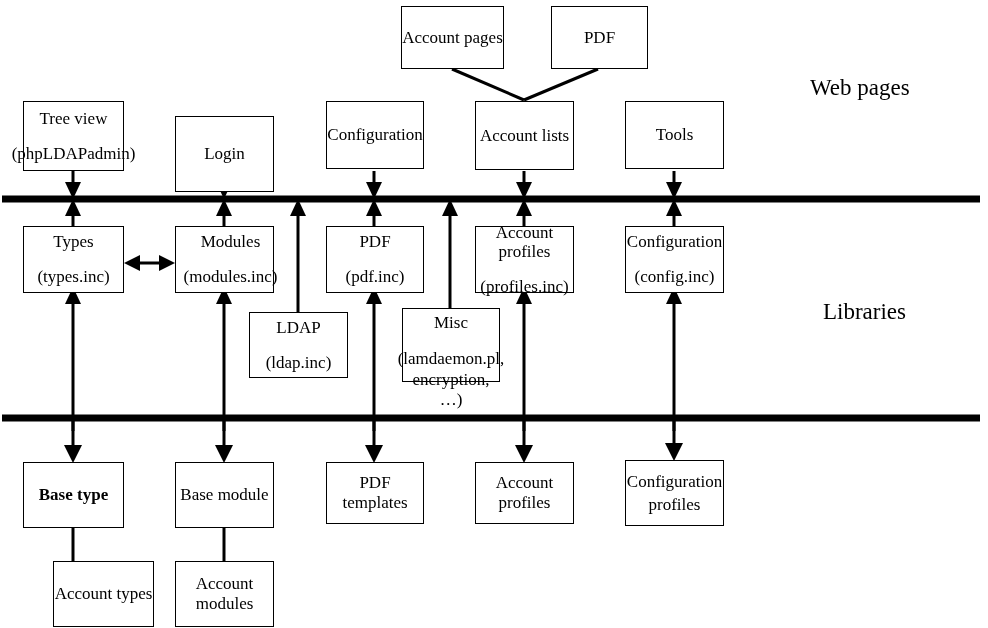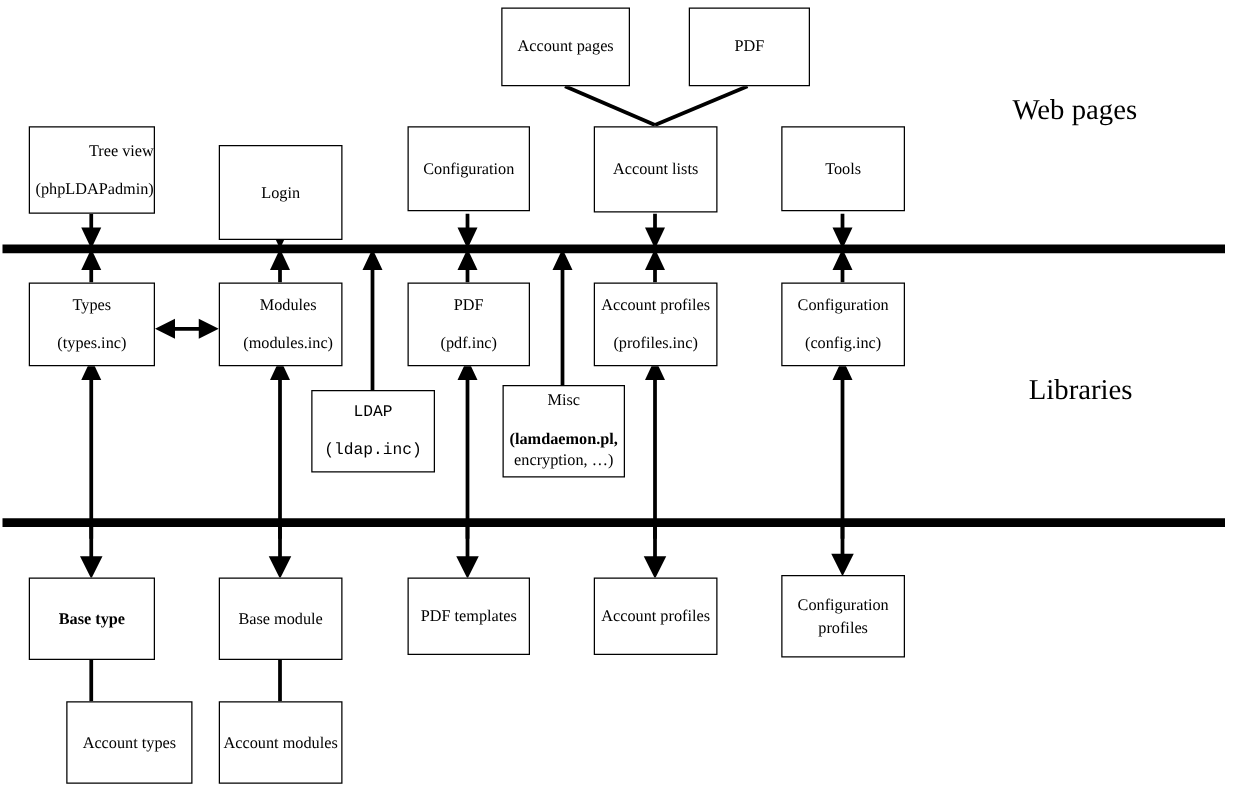--- a/index.html
+++ b/index.html
@@ -27,21 +27,21 @@
   .node {
     position: absolute;
     box-sizing: border-box;
     border: 1px solid #000000;
     background: #ffffff;
     display: flex;
     flex-direction: column;
     align-items: center;
     justify-content: center;
     text-align: center;
-    font-size: 13px;
+    font-size: 17px;
     line-height: 1.15;
     color: #000000;
     z-index: 3;
   }
   .node .line1 { display: block; }
   .node .line2 { display: block; margin-top: 15px; }
   .node.tight .line2 { margin-top: 3px; }
   .node.single .line1 { display: block; }
   .zone-label {
     position: absolute;
@@ -180,21 +180,21 @@
   </svg>
 
   <div class="node single" style="left:401px; top:6px; width:103px; height:63px;">
     <span class="line1">Account pages</span>
   </div>
 
   <div class="node single" style="left:551px; top:6px; width:97px; height:63px;">
     <span class="line1">PDF</span>
   </div>
 
-  <div class="node" style="left:23px; top:101px; width:101px; height:70px;align-items:flex-end;">
+  <div class="node" style="left:23px; top:101px; width:101px; height:70px;">
     <span class="line1">Tree view</span>
     <span class="line2">(phpLDAPadmin)</span>
   </div>
 
   <div class="node single" style="left:175px; top:116px; width:99px; height:76px;">
     <span class="line1">Login</span>
   </div>
 
   <div class="node single" style="left:326px; top:101px; width:98px; height:68px;">
     <span class="line1">Configuration</span>
@@ -226,28 +226,28 @@
   <div class="node" style="left:475px; top:226px; width:99px; height:67px;">
     <span class="line1">Account profiles</span>
     <span class="line2">(profiles.inc)</span>
   </div>
 
   <div class="node" style="left:625px; top:226px; width:99px; height:67px;">
     <span class="line1">Configuration</span>
     <span class="line2">(config.inc)</span>
   </div>
 
-  <div class="node" style="left:249px; top:312px; width:99px; height:66px;font-family:Liberation Mono, monospace;">
+  <div class="node" style="left:249px; top:312px; width:99px; height:66px;">
     <span class="line1">LDAP</span>
     <span class="line2">(ldap.inc)</span>
   </div>
 
   <div class="node tight" style="left:402px; top:308px; width:98px; height:74px; justify-content:flex-start; padding-top:4px;">
     <span class="line1">Misc</span>
-    <span class="line2" style="margin-top:16px;font-weight:bold;">(lamdaemon.pl,</span>
+    <span class="line2" style="margin-top:16px;">(lamdaemon.pl,</span>
     <span class="line3" style="margin-top:2px;">encryption, …)</span>
   </div>
 
   <div class="node single" style="left:23px; top:462px; width:101px; height:66px;font-weight:bold;">
     <span class="line1">Base type</span>
   </div>
 
   <div class="node single" style="left:175px; top:462px; width:99px; height:66px;">
     <span class="line1">Base module</span>
   </div>

